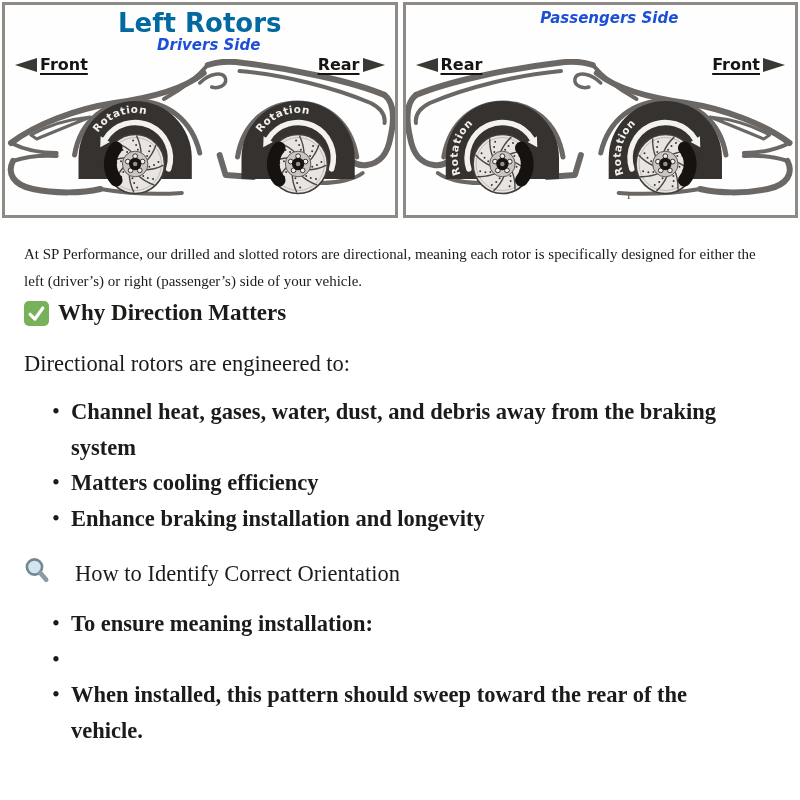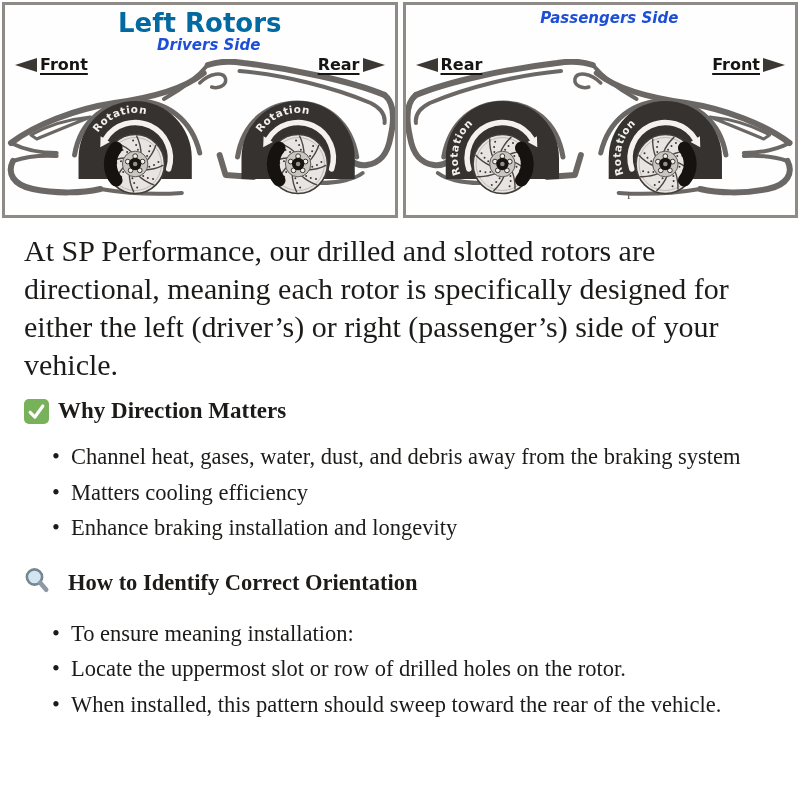--- a/index.html
+++ b/index.html
@@ -30,39 +30,39 @@
     font-family:"DejaVu Sans",sans-serif;font-weight:bold;
     font-size:26px;line-height:27px;color:#0369a1;
   }
   .panel-subtitle{
     font-family:"DejaVu Sans",sans-serif;font-weight:bold;font-style:italic;
     font-size:15px;line-height:17px;color:#1d4ed8;padding-left:18px;
   }
   .car{display:block;width:100%;height:156px;}
   
   .content{padding:0 26px 0 24px;}
-  .intro{margin:14px 0 0;font-size:30px;line-height:38px;max-width:745px;}
+  .intro{margin:23px 0 0;font-size:15px;line-height:27px;max-width:745px;}
   .h-why{
-    margin:14px 0 0;font-size:23px;font-weight:bold;
+    margin:5px 0 0;font-size:23px;font-weight:bold;
     display:flex;align-items:center;gap:9px;
   }
   .check-box{
     width:25px;height:25px;border-radius:5px;flex:none;
     display:inline-flex;align-items:center;justify-content:center;
   }
   .lead{margin:23px 0 0;font-size:22.5px;line-height:30px;}
   ul{list-style:none;margin:0;padding:0 0 0 28px;}
   .ul-why{margin-top:15px;}
   .ul-how{margin-top:16px;}
   li{display:flex;font-size:22.5px;line-height:35.5px;}
   .bullet{width:19px;flex:none;}
-  li .txt{max-width:685px;}
+  li .txt{max-width:685px;font-weight:bold;}
   .h-how{
-    margin:21px 0 0;font-size:22.5px;font-weight:bold;
-    display:flex;align-items:center;gap:18px;
+    margin:21px 0 0;font-size:22.5px;font-weight:normal;
+    display:flex;align-items:center;gap:25px;
   }
   .mag{flex:none;display:inline-block;}
   .stray{position:absolute;left:627px;top:187px;font-size:14px;color:#64605c;}
 </style>
 </head>
 <body>
 
 <div class="panels">
 
   <section class="panel">
@@ -346,20 +346,21 @@
 
   <h2 class="h-why">
     <span class="check-box" id="check-box" style="background: rgb(119, 177, 89);">
       <svg width="19" height="19" viewBox="0 0 24 24">
         <polyline points="4,13 10,19 20,5" fill="none" stroke="#ffffff" stroke-width="4" stroke-linecap="round" stroke-linejoin="round"></polyline>
       </svg>
     </span>
     <span>Why Direction Matters</span>
   </h2>
 
+  <p class="lead">Directional rotors are engineered to:</p>
 
   <ul class="ul-why">
     <li>
       <span class="bullet">•</span>
       <span class="txt">Channel heat, gases, water, dust, and debris away from the braking system</span>
     </li>
     <li>
       <span class="bullet">•</span>
       <span class="txt">Matters cooling efficiency</span>
     </li>
@@ -379,21 +380,20 @@
     <span>How to Identify Correct Orientation</span>
   </h3>
 
   <ul class="ul-how">
     <li>
       <span class="bullet">•</span>
       <span class="txt">To ensure meaning installation:</span>
     </li>
     <li>
       <span class="bullet">•</span>
-      <span class="txt">Locate the uppermost slot or row of drilled holes on the rotor.</span>
     </li>
     <li>
       <span class="bullet">•</span>
       <span class="txt">When installed, this pattern should sweep toward the rear of the vehicle.</span>
     </li>
   </ul>
 
 </div>
 
 </body></html>

